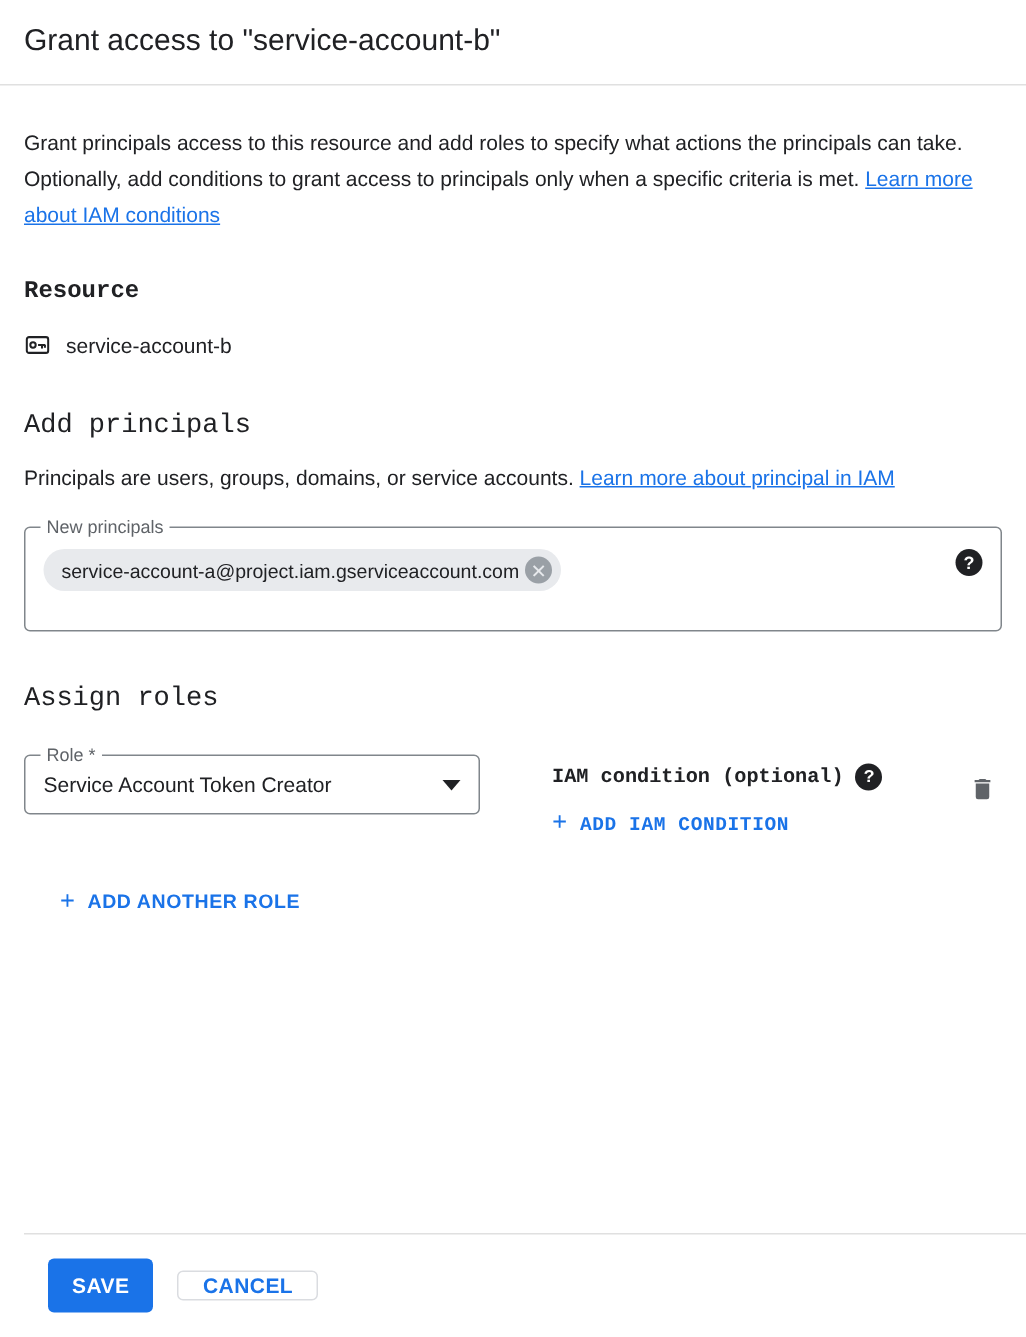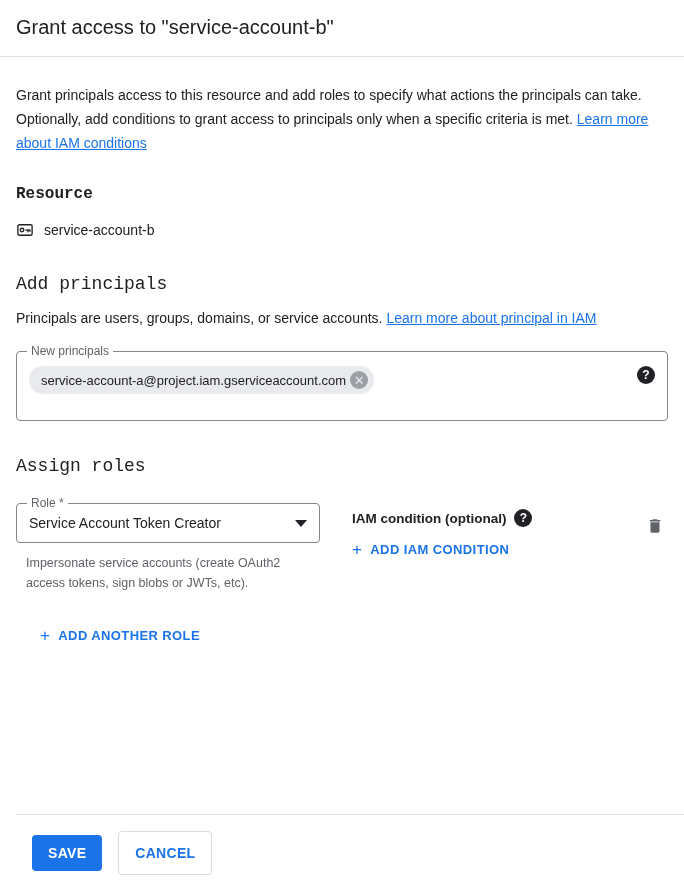--- a/index.html
+++ b/index.html
@@ -180,23 +180,24 @@
     margin-left: 8px;
   }
   .role-hint {
     font-size: 12.5px;
     line-height: 20px;
     color: #5f6368;
     margin: 10px 0 0 10px;
     max-width: 260px;
   }
   .cond-col {
-    margin-left: 32px;
+    margin-left: 48px;
     padding-top: 6px;
     flex: 1;
+    font-family: Liberation Mono, monospace;
   }
   .cond-label-row {
     display: flex;
     align-items: center;
     gap: 8px;
     font-size: 13.5px;
     font-weight: 700;
     color: #202124;
   }
   .text-btn {
@@ -252,21 +253,21 @@
     font-weight: 700;
     letter-spacing: 0.3px;
     cursor: pointer;
     font-family: inherit;
   }
   .btn-secondary {
     background: #ffffff;
     color: #1a73e8;
     border: 1px solid #dadce0;
     border-radius: 4px;
-    height: 44px;
+    height: 20px;
     padding: 0 16px;
     font-size: 14px;
     font-weight: 700;
     letter-spacing: 0.3px;
     cursor: pointer;
     font-family: inherit;
   }
 </style>
 </head>
 <body>
@@ -318,21 +319,20 @@
     <h2 class="section big">Assign roles</h2>
 
 
     <div class="roles-row">
       <div class="role-col">
         <div class="select-outline">
           <span class="field-legend">Role *</span>
           <span class="select-value">Service Account Token Creator</span>
           <span class="caret"></span>
         </div>
-        <div class="role-hint">Impersonate service accounts (create OAuth2 access tokens, sign blobs or JWTs, etc).</div>
       </div>
 
       <div class="cond-col">
         <div class="cond-label-row">
           <span>IAM condition (optional)</span>
           <span class="help-icon">?</span>
         </div>
         <button class="text-btn">
           <span class="plus">+</span>
           <span>ADD IAM CONDITION</span>

